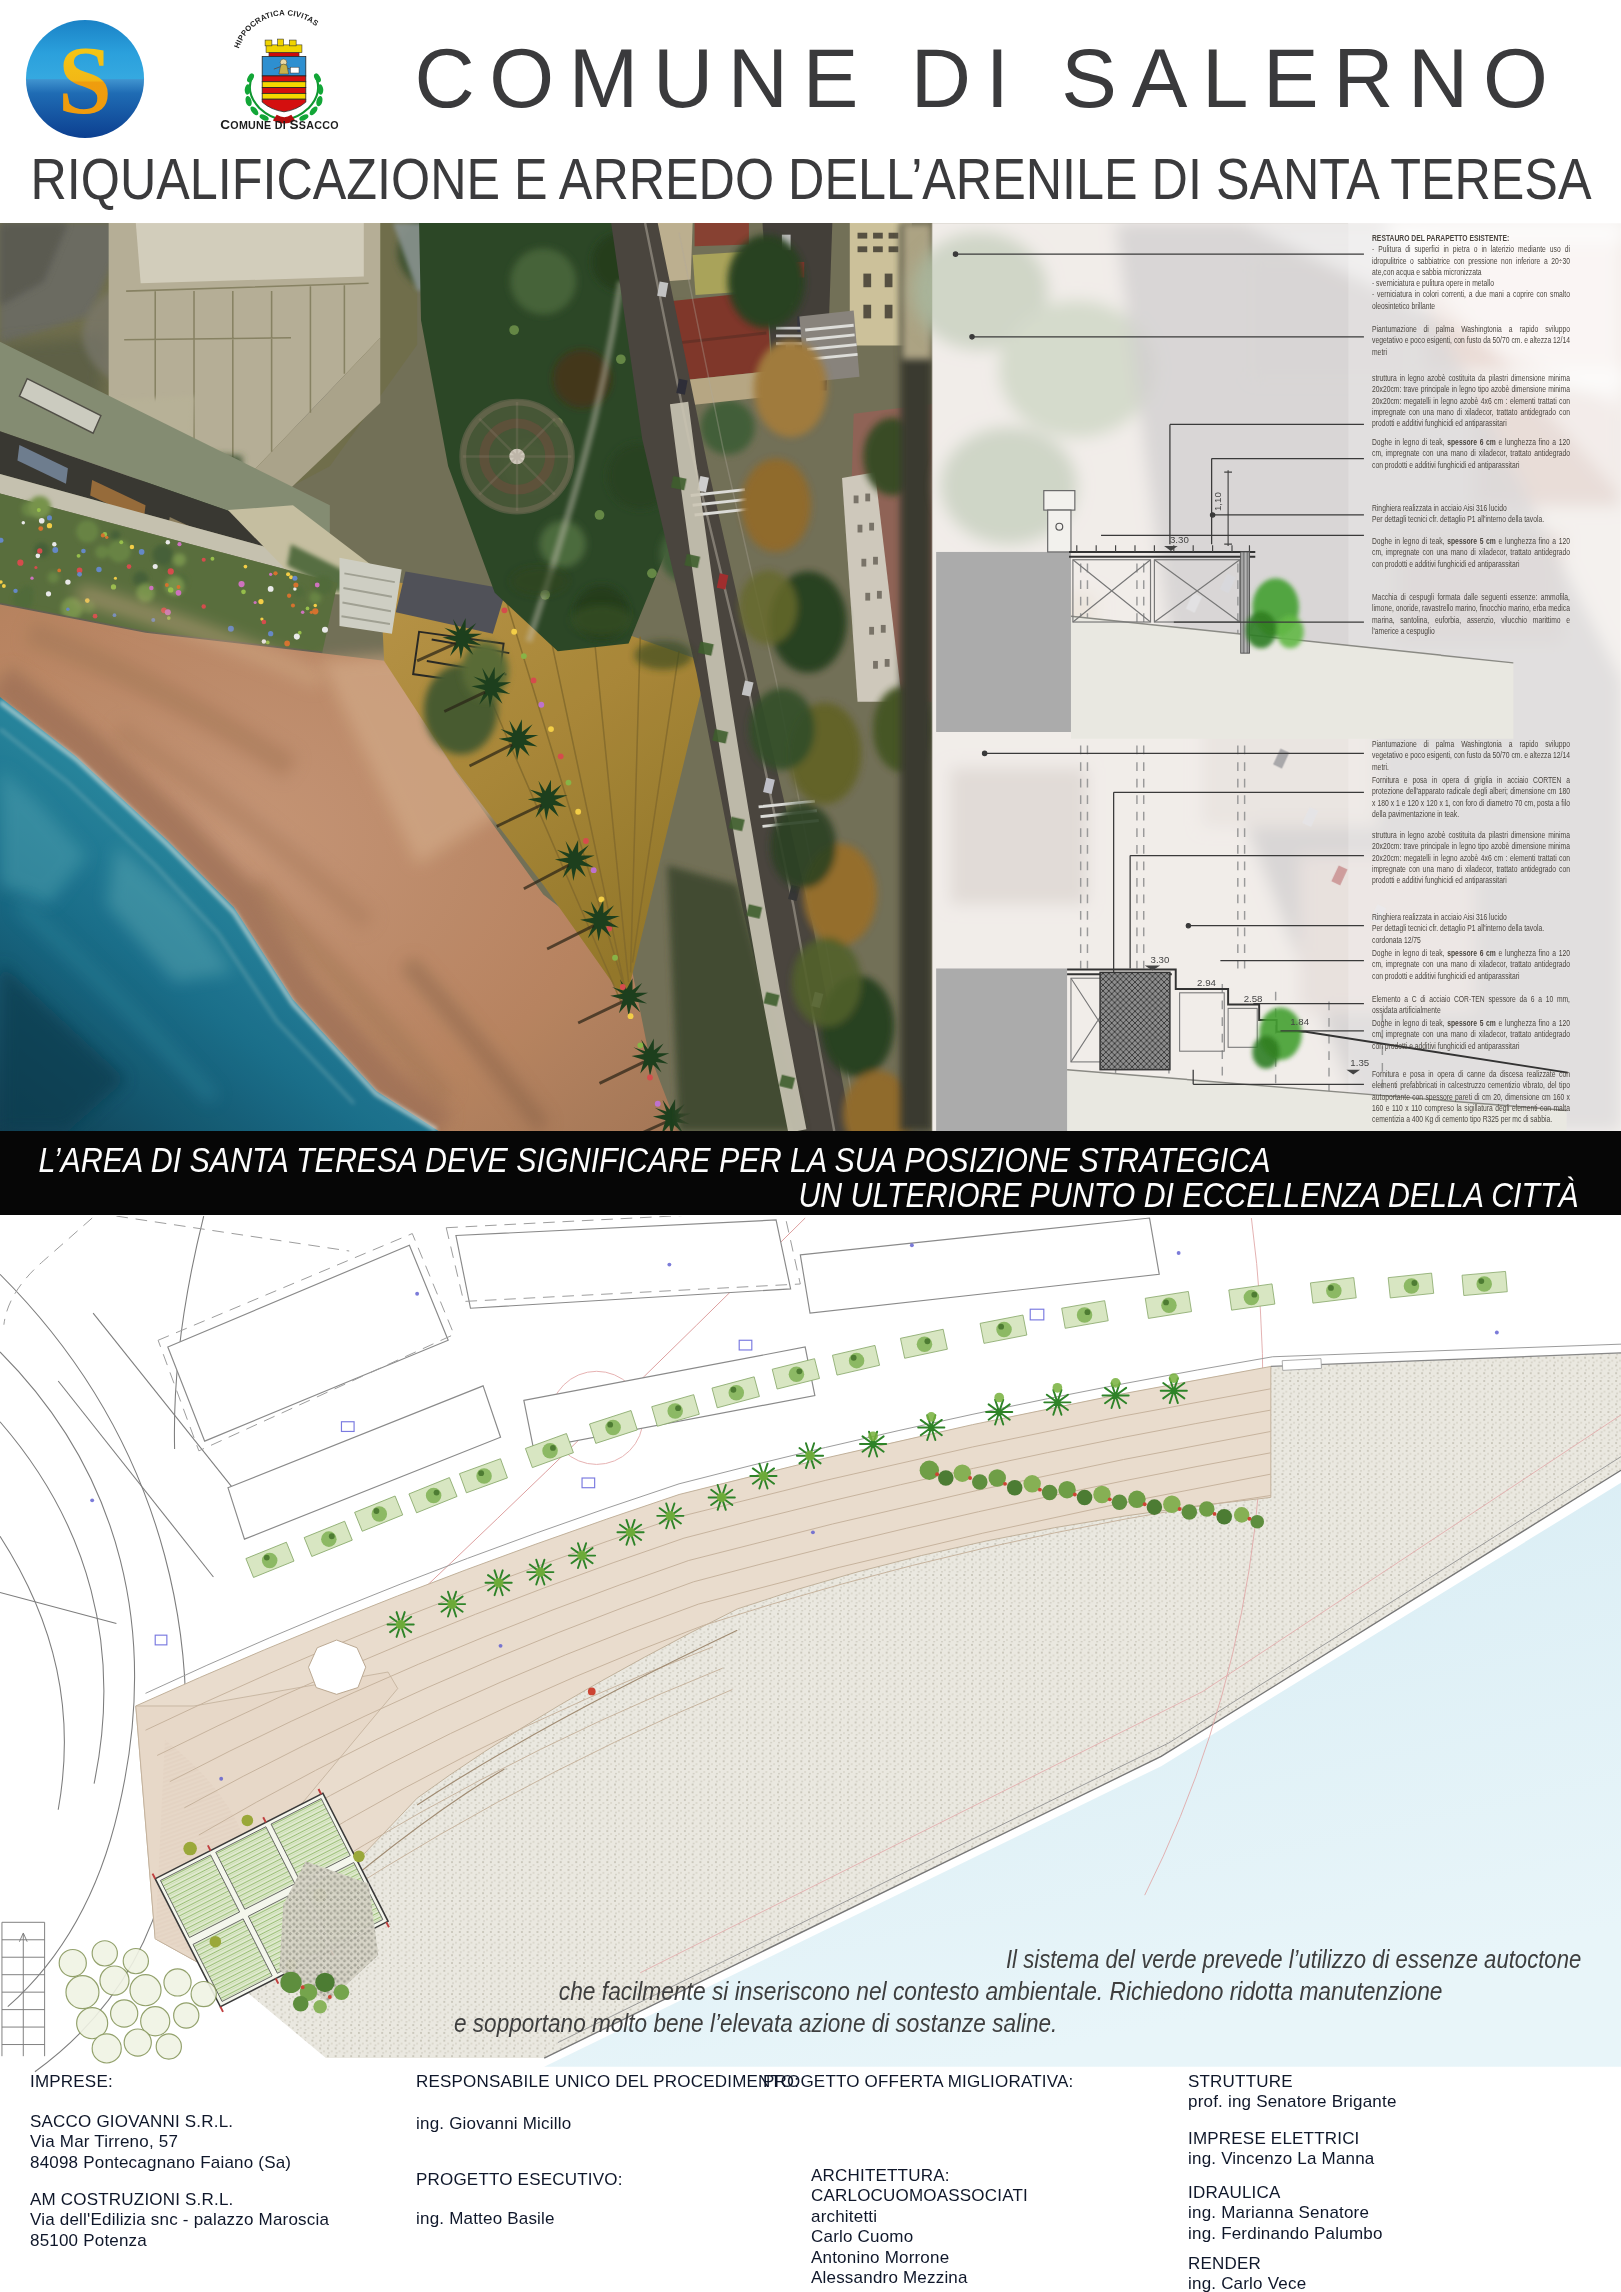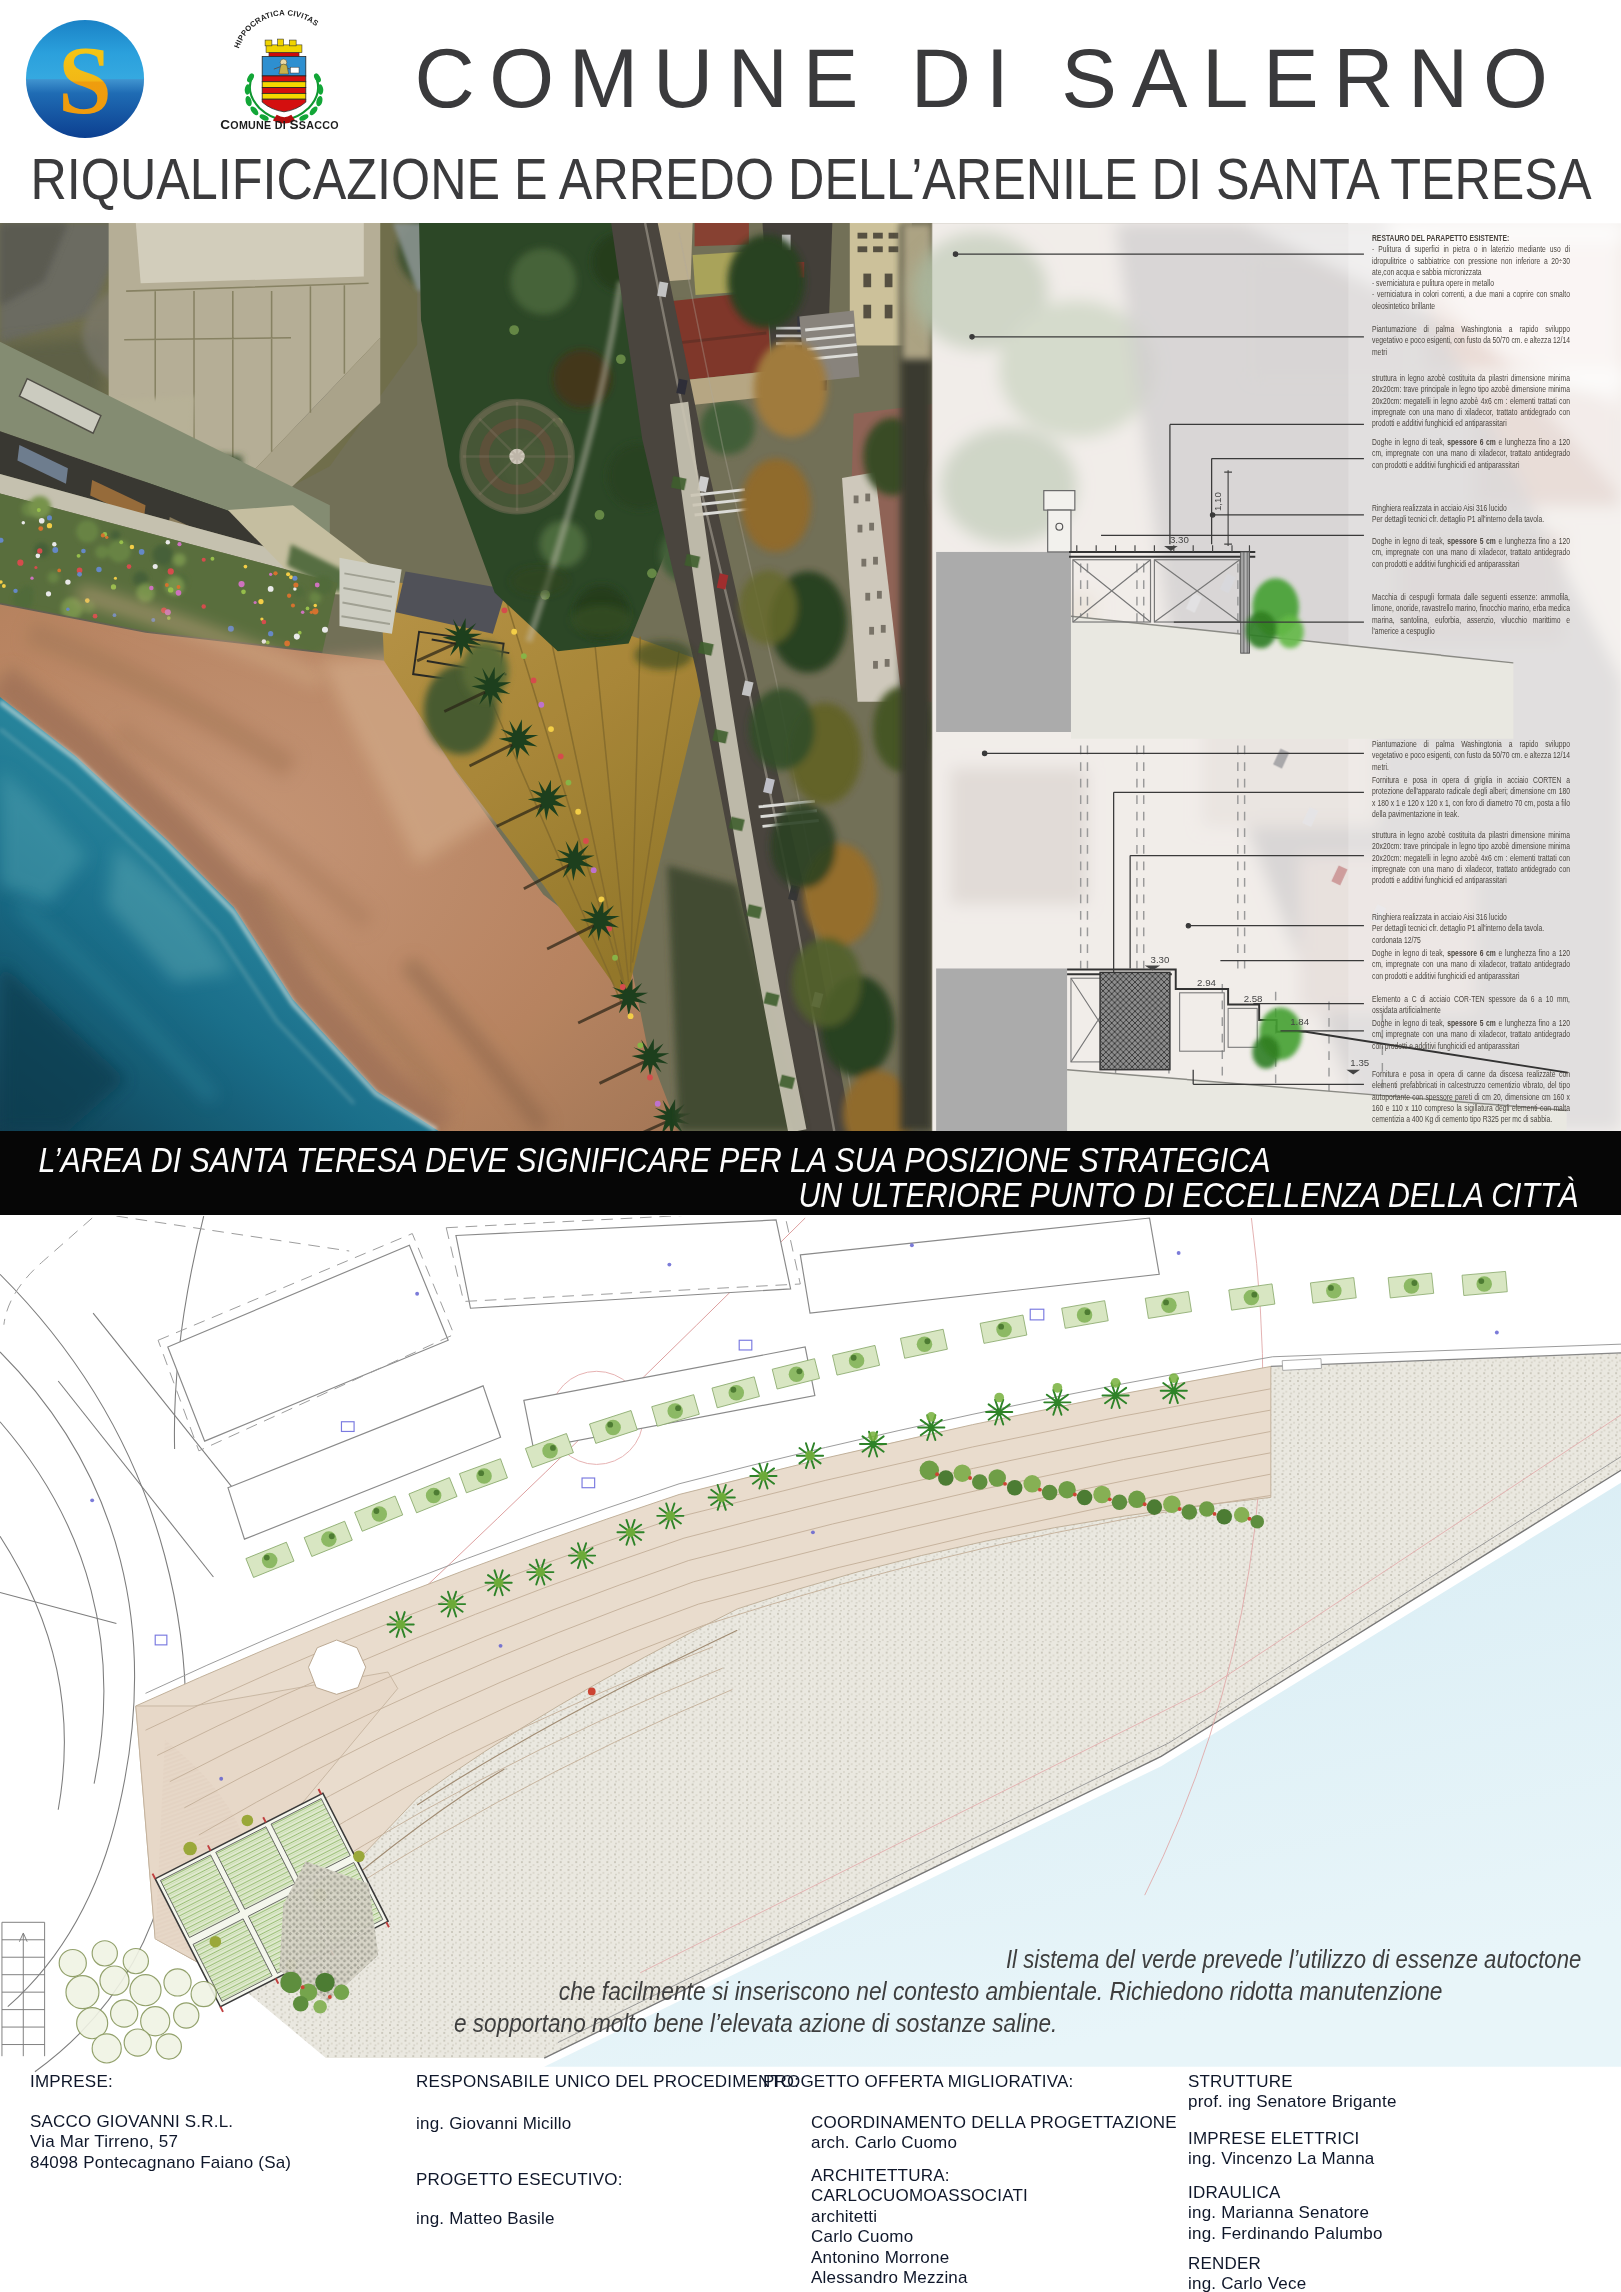--- a/index.html
+++ b/index.html
@@ -1031,29 +1031,30 @@
 <svg class="abs" style="left:0;top:1931px" width="1621" height="107" viewBox="0 0 1671 110">
 <text x="1037" y="38" font-size="26" font-style="italic" fill="#3e3e3e" textLength="593" lengthAdjust="spacingAndGlyphs">Il sistema del verde prevede l’utilizzo di essenze autoctone</text>
 <text x="576" y="71" font-size="26" font-style="italic" fill="#3e3e3e" textLength="911" lengthAdjust="spacingAndGlyphs">che facilmente si inseriscono nel contesto ambientale. Richiedono ridotta manutenzione</text>
 <text x="468" y="104" font-size="26" font-style="italic" fill="#3e3e3e" textLength="622" lengthAdjust="spacingAndGlyphs">e sopportano molto bene l’elevata azione di sostanze saline.</text>
 </svg>
 
 <div class="cred" style="left:30px;top:2072px">IMPRESE:</div>
 <div class="cred" style="left:30px;top:2112px">SACCO GIOVANNI S.R.L.
 Via Mar Tirreno, 57
 84098 Pontecagnano Faiano (Sa)</div>
+<div class="cred" style="left:30px;top:2190px">AM COSTRUZIONI S.R.L.
+Via dell'Edilizia snc - palazzo Maroscia
+85100 Potenza</div>
 
 <div class="cred" style="left:416px;top:2072px">RESPONSABILE UNICO DEL PROCEDIMENTO:</div>
 <div class="cred" style="left:416px;top:2114px">ing. Giovanni Micillo</div>
 <div class="cred" style="left:416px;top:2170px">PROGETTO ESECUTIVO:</div>
 <div class="cred" style="left:416px;top:2209px">ing. Matteo Basile</div>
 
 <div class="cred" style="left:763px;top:2072px">PROGETTO OFFERTA MIGLIORATIVA:</div>
-<div class="cred" style="left:811px;top:2113px">COORDINAMENTO DELLA PROGETTAZIONE
-arch. Carlo Cuomo</div>
 <div class="cred" style="left:811px;top:2166px">ARCHITETTURA:
 CARLOCUOMOASSOCIATI
 architetti
 Carlo Cuomo
 Antonino Morrone
 Alessandro Mezzina</div>
 
 <div class="cred" style="left:1188px;top:2072px">STRUTTURE
 prof. ing Senatore Brigante</div>
 <div class="cred" style="left:1188px;top:2129px">IMPRESE ELETTRICI

